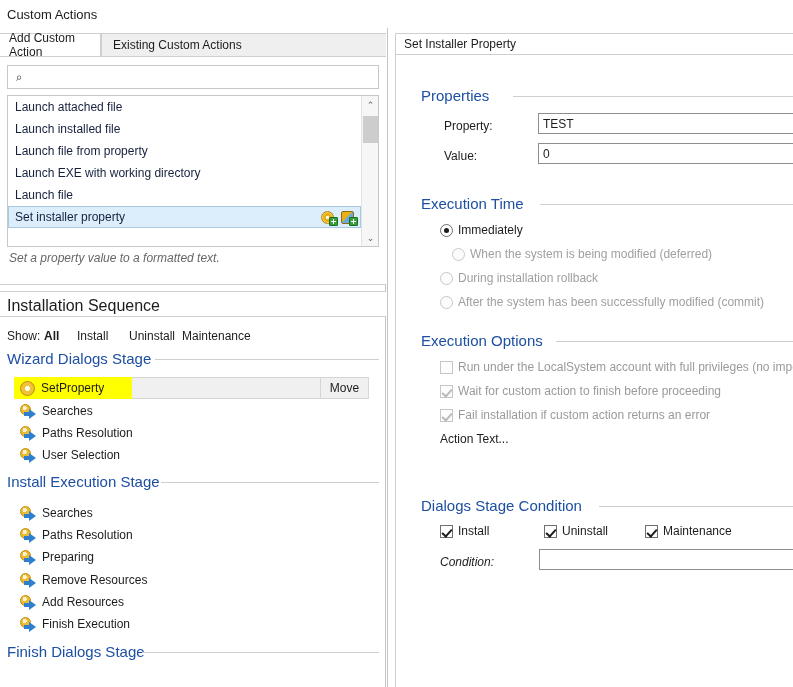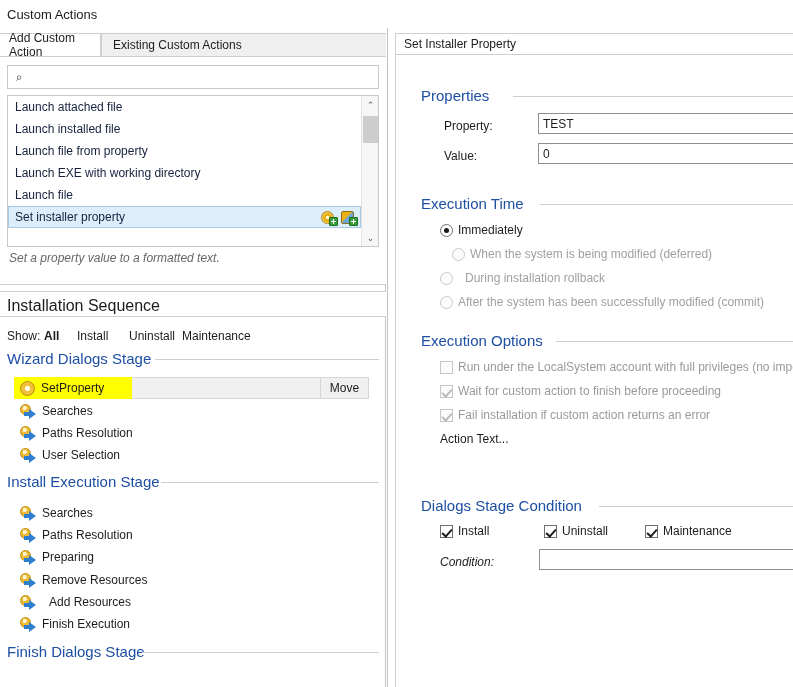--- a/index.html
+++ b/index.html
@@ -413,21 +413,21 @@
       <span class="ilabel">Preparing</span>
     </div>
     <div class="seq-item" style="top:570px;">
       <span class="arrow-ico">
           <span class="c"></span>
           <span class="a2"></span>
           <span class="a"></span>
         </span>
       <span class="ilabel">Remove Resources</span>
     </div>
-    <div class="seq-item" style="top:592px;gap:7px;">
+    <div class="seq-item" style="top:592px;">
       <span class="arrow-ico">
           <span class="c"></span>
           <span class="a2"></span>
           <span class="a"></span>
         </span>
       <span class="ilabel">Add Resources</span>
     </div>
     <div class="seq-item" style="top:614px;justify-content:space-between;">
       <span class="arrow-ico">
           <span class="c"></span>
@@ -465,21 +465,21 @@
         <div class="group-rule" style="left:119px; width:254px;"></div>
       </div>
       <div class="radio-row on" style="left:44px; top:168px;">
         <span class="rb checked"></span>
         <span>Immediately</span>
       </div>
       <div class="radio-row off" style="left:56px; top:192px;">
         <span class="rb disabled"></span>
         <span>When the system is being modified (deferred)</span>
       </div>
-      <div class="radio-row off" style="left:44px; top:216px;gap:7px;">
+      <div class="radio-row off" style="left:44px; top:216px;">
         <span class="rb disabled"></span>
         <span>During installation rollback</span>
       </div>
       <div class="radio-row off" style="left:44px; top:240px;">
         <span class="rb disabled"></span>
         <span>After the system has been successfully modified (commit)</span>
       </div>
 
       <div class="group" style="top:277px;">
         <div class="group-title">Execution Options</div>

